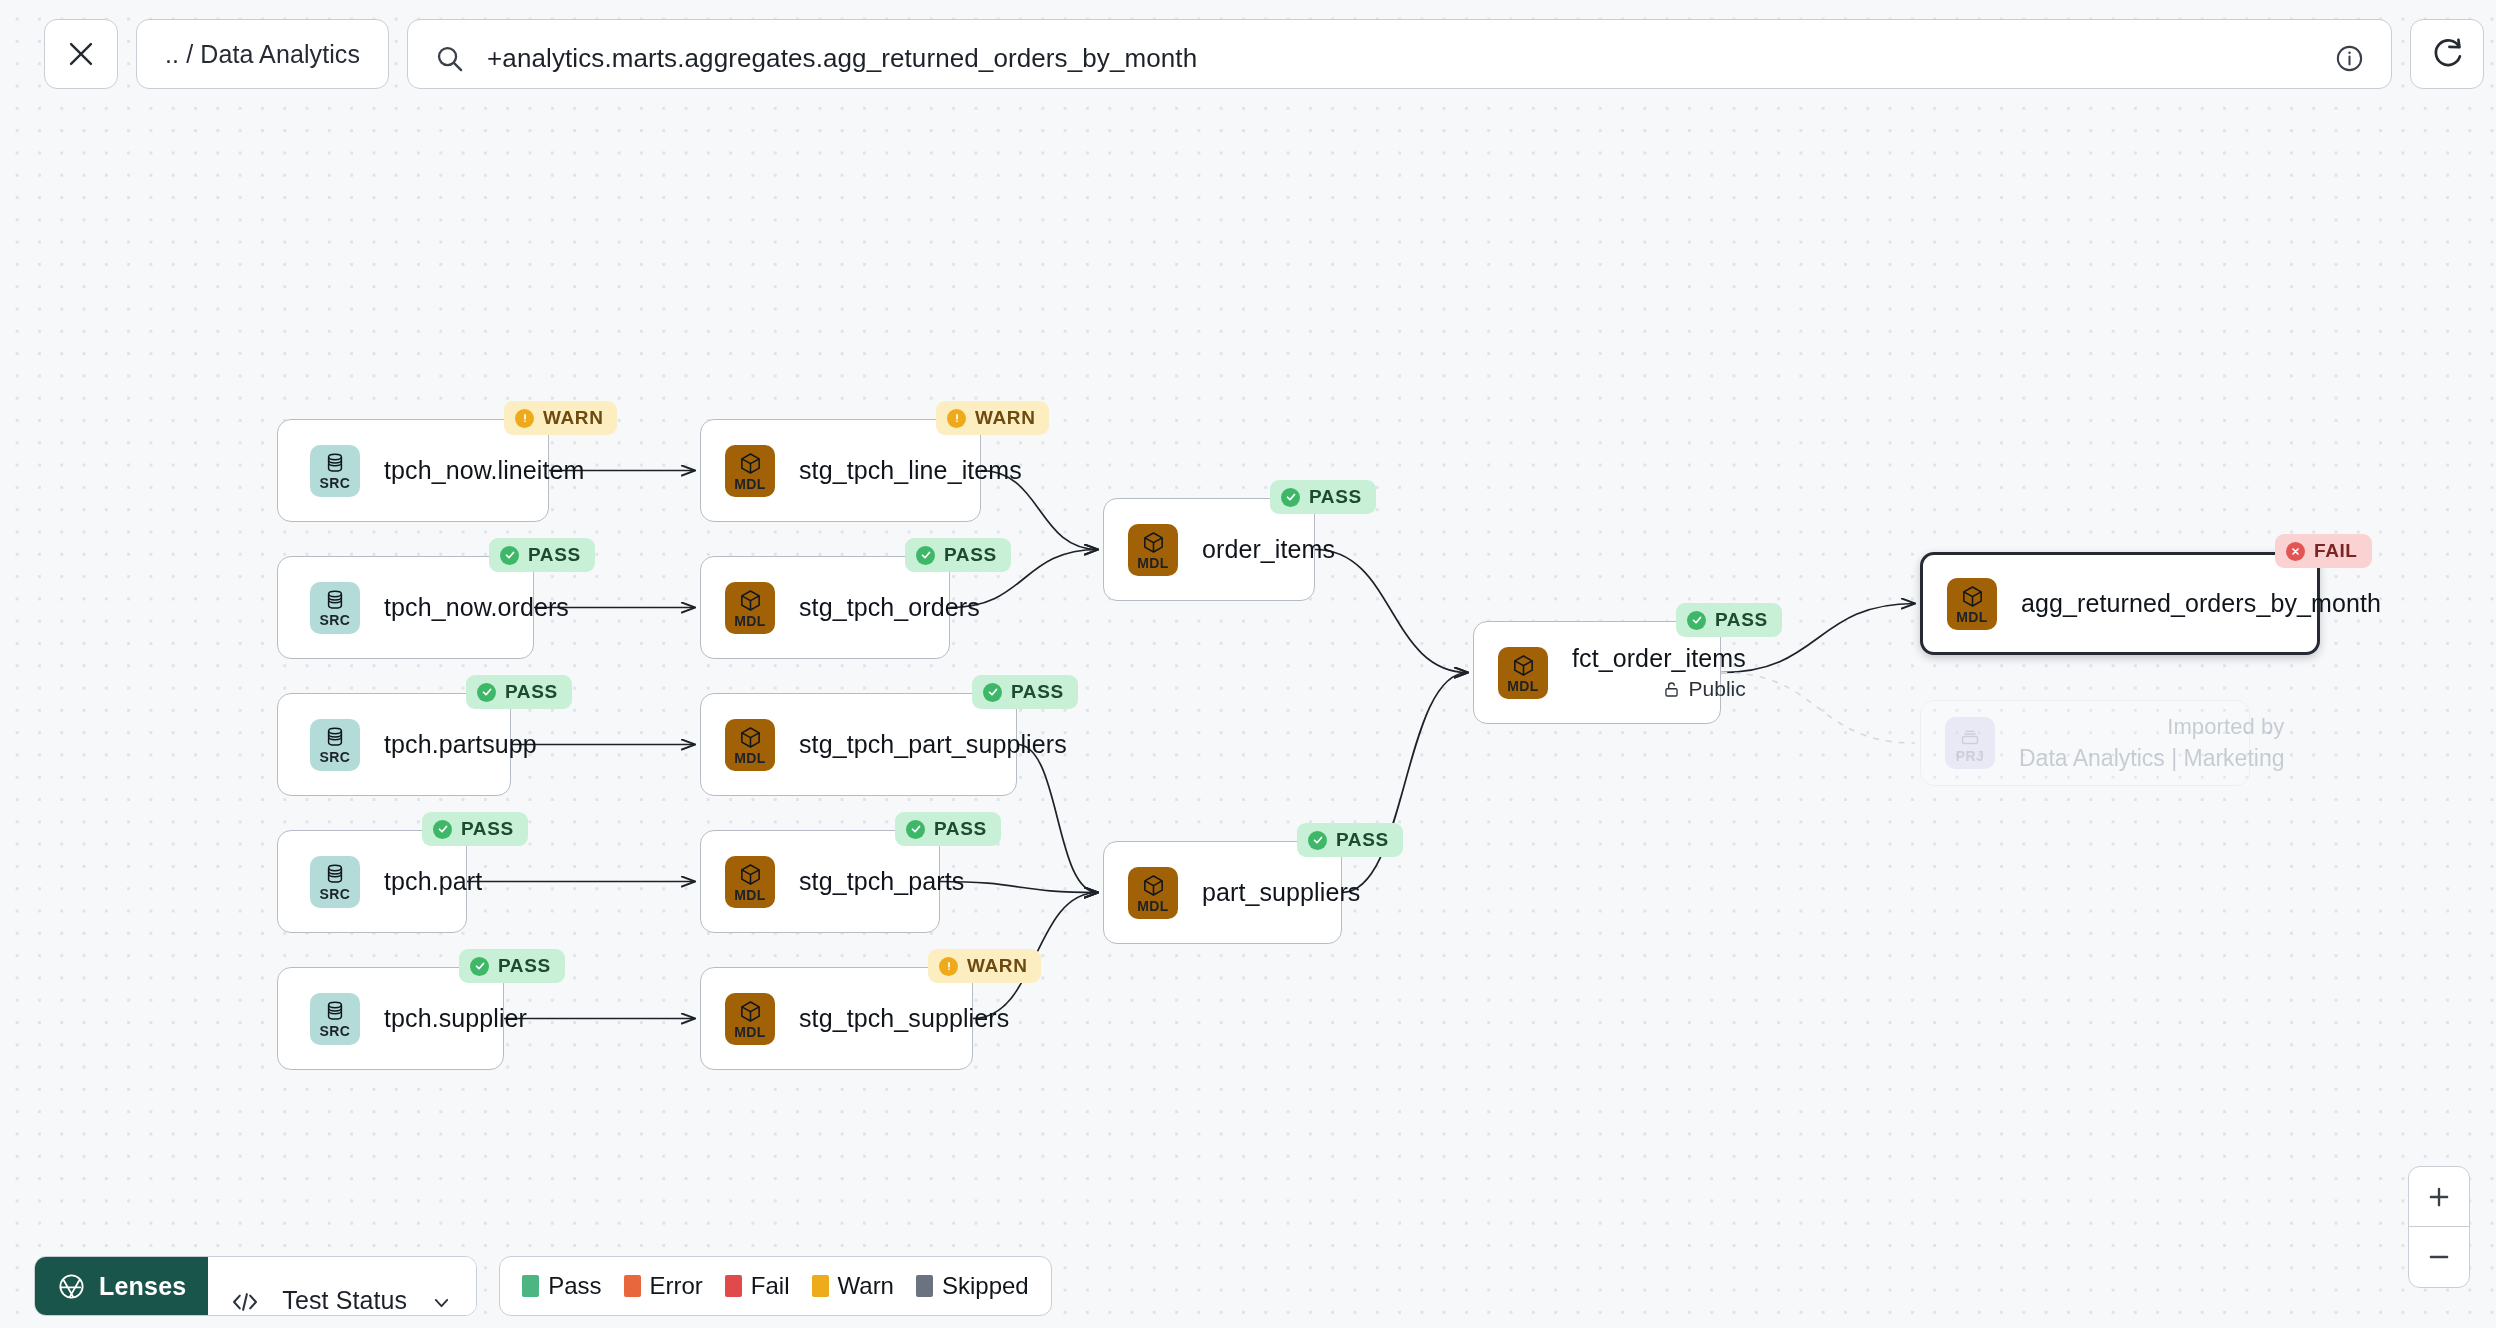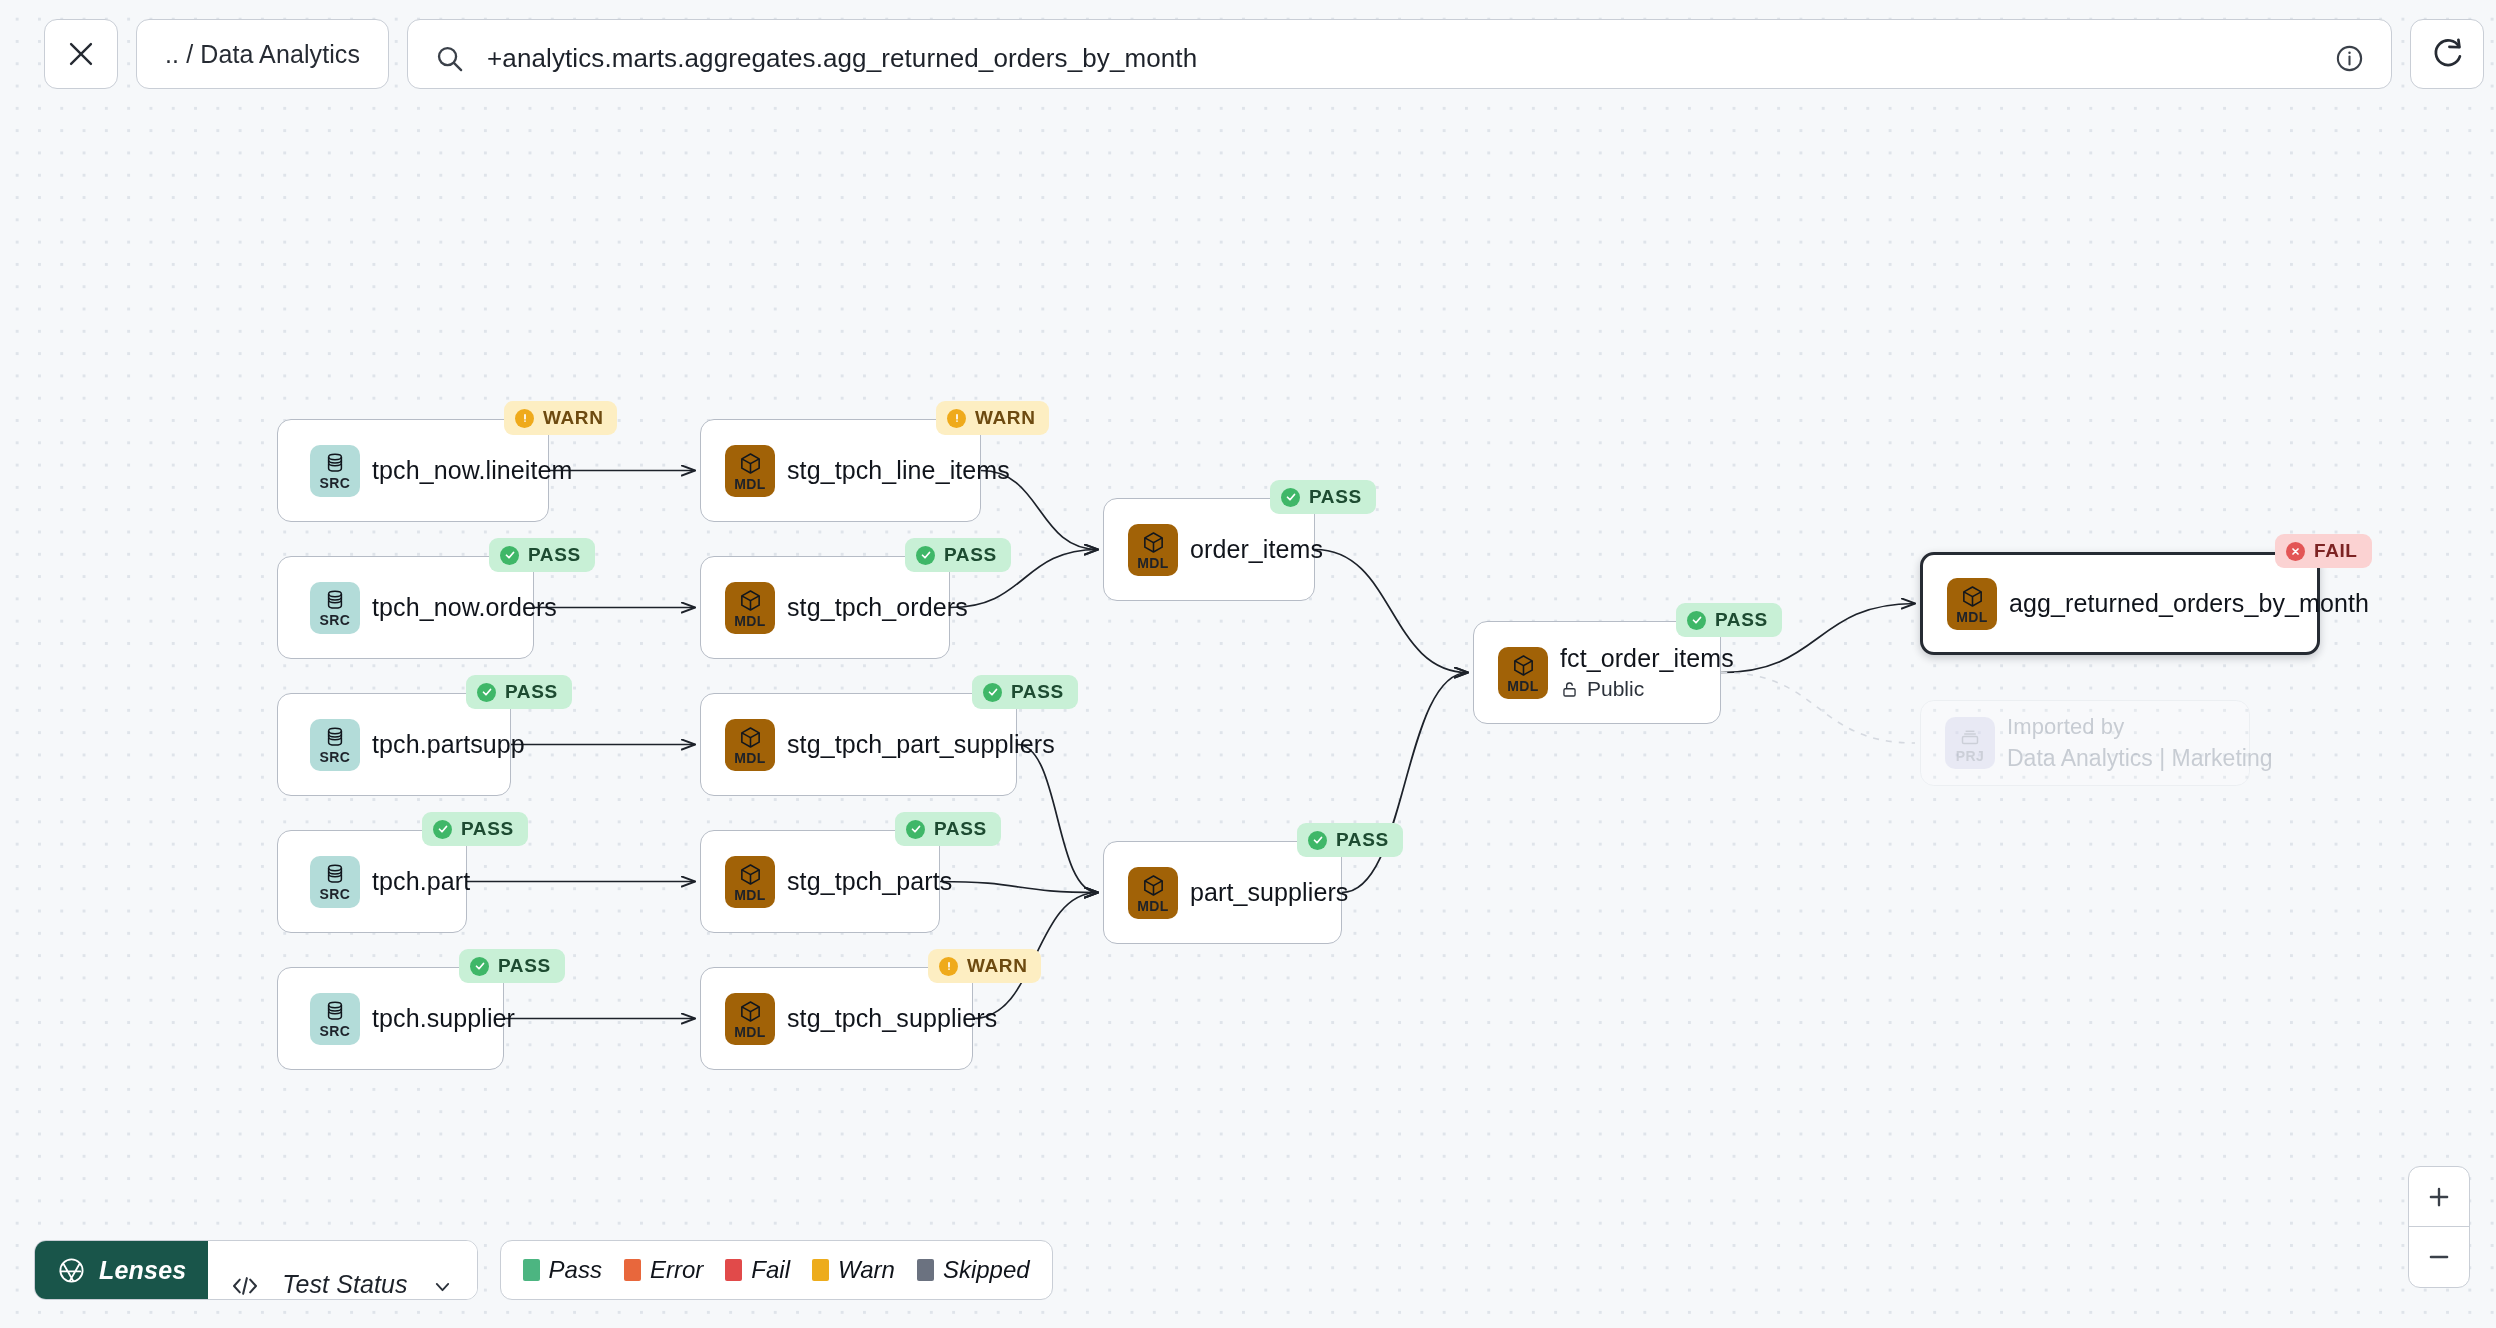--- a/index.html
+++ b/index.html
@@ -73,21 +73,21 @@
     flex: 0 0 50px;
     display: flex; flex-direction: column; align-items: center; justify-content: center;
     gap: 1px;
   }
   .type-badge.src { background: #b3dcd9; margin-left: 8px; }
   .type-badge.mdl { background: #a16207; }
   .type-badge.prj { background: #dcdcf0; }
   .type-badge .tlabel {
     font-size: 14px; font-weight: 600; color: #1d222a; letter-spacing: .4px; line-height: 1;
   }
-  .node .nlabel-wrap { margin-left: 12px; display: flex; flex-direction: column; gap: 4px; }
+  .node .nlabel-wrap { margin-left: 24px; display: flex; flex-direction: column; gap: 4px; align-items: flex-end; }
   .node .nlabel { font-size: 25px; color: #10141b; white-space: nowrap; letter-spacing: .1px; }
   .node .nsub {
     font-size: 21px; color: #2c323b;
     display: flex; align-items: center; gap: 8px; white-space: nowrap;
   }
 
   
   .node.ghost {
     background: rgba(255,255,255,.42);
     border: 1.6px solid #e4e7ec;
@@ -116,22 +116,22 @@
           display:flex; align-items:center; justify-content:center; }
   .sdot.pass { background: #3fb768; }
   .sdot.warn { background: #efaa1b; }
   .sdot.fail { background: #e35555; }
 
   
   #edges { position: absolute; left: 0; top: 0; width: 2496px; height: 1328px; z-index: 10; }
 
   
   #bottombar {
-    position: absolute; left: 34px; bottom: 28px;
-    display: flex; align-items: center; gap: 22px; z-index: 40; font-style: italic;
+    position: absolute; left: 34px; bottom: 12px;
+    display: flex; align-items: center; gap: 22px; z-index: 40;
   }
   #lenses-group {
     display: flex; align-items: stretch; height: 60px;
     border-radius: 12px; overflow: hidden;
     border: 1.6px solid #c9ced6;
     background: #fff;
   }
   #lenses-btn {
     background: #19554a; color: #ffffff;
     display: flex; align-items: center; gap: 13px;

